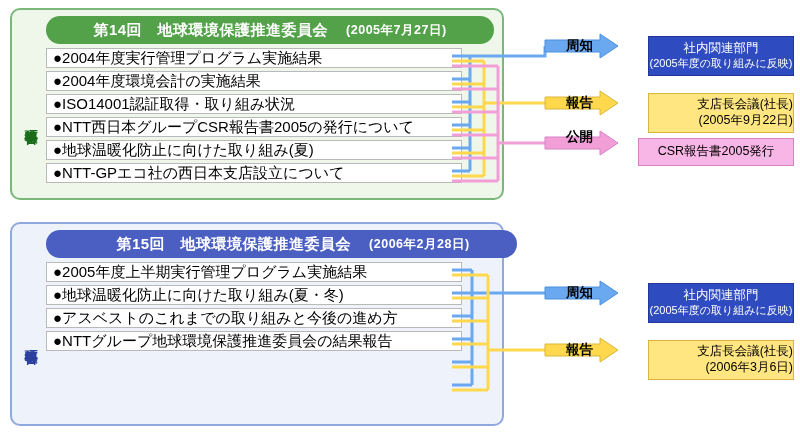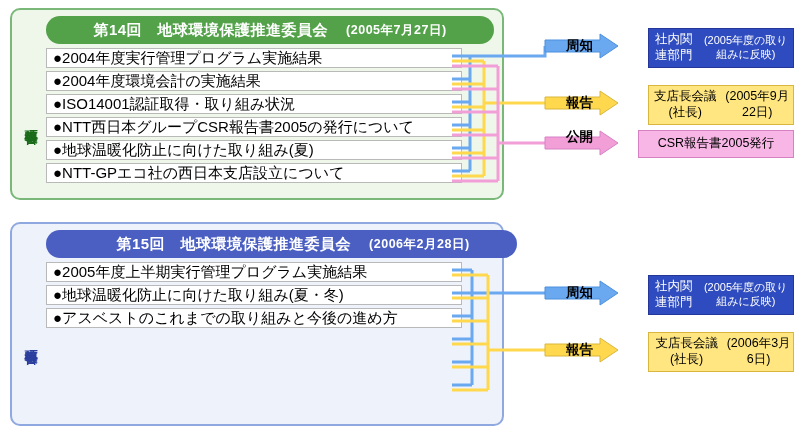--- a/index.html
+++ b/index.html
@@ -34,24 +34,24 @@
 
   .items{position:absolute;left:34px;top:38px;width:416px;}
   #sec2 .items{top:38px;}
   .item{height:20px;margin-bottom:3px;background:#ffffff;
     border:1px solid #b9b9b9;display:flex;align-items:center;
     font-size:15px;color:#000000;padding-left:6px;box-sizing:border-box;}
 
   
   .lbl{position:absolute;font-size:13.5px;font-weight:bold;color:#000;}
   .rbox{position:absolute;border:1px solid #6a6a6a;display:flex;
-    align-items:center;justify-content:center;
-    font-size:12.5px;line-height:1.25;text-align:center;color:#000;}
+    flex-direction:column;align-items:center;justify-content:center;
+    font-size:12.5px;line-height:1.25;text-align:center;color:#000;margin-top:8px;}
   .rbox.blue{background:#2e4bbf;color:#ffffff;border-color:#23379a;}
-  .rbox.yellow{background:#ffe680;border-color:#d9b63d;}
+  .rbox.yellow{background:#ffe680;border-color:#d9b63d;align-items:flex-end;}
   .rbox.pink{background:#f8b6e6;border-color:#d781c4;}
 
   svg.overlay{position:absolute;left:0;top:0;width:800px;height:437px;
     pointer-events:none;}
 </style>
 </head>
 <body>
 
 <div class="panel" id="sec1">
   <div class="title-bar">
@@ -74,20 +74,21 @@
   <div class="title-bar">
     <span>第15回　地球環境保護推進委員会</span>
     <span class="date">(2006年2月28日)</span>
   </div>
   <div class="side-label">報告事項等</div>
 
   <div class="items">
     <div class="item">●2005年度上半期実行管理プログラム実施結果</div>
     <div class="item">●地球温暖化防止に向けた取り組み(夏・冬)</div>
     <div class="item">●アスベストのこれまでの取り組みと今後の進め方</div>
+    <div class="item">●NTTグループ地球環境保護推進委員会の結果報告</div>
   </div>
 </div>
 
 <svg class="overlay" viewBox="0 0 800 437">
 
   <g>
 
     <g stroke="#6aa8ef" stroke-width="3" fill="none">
       <path d="M452 56 H470"></path>
         <path d="M452 79 H470"></path>

